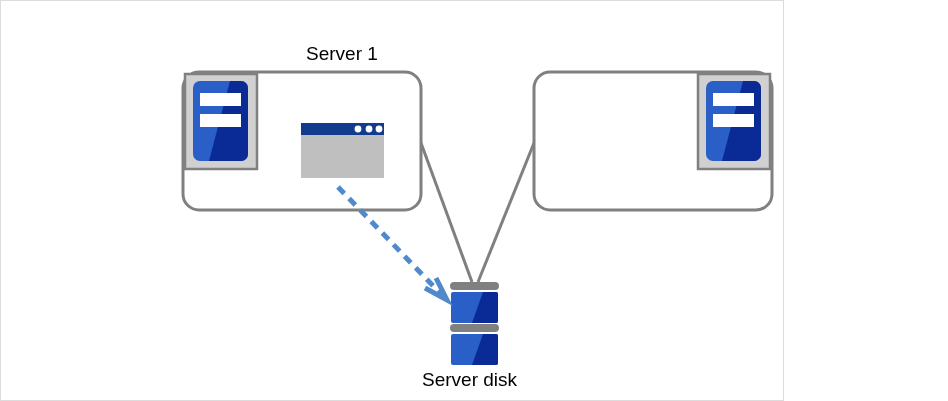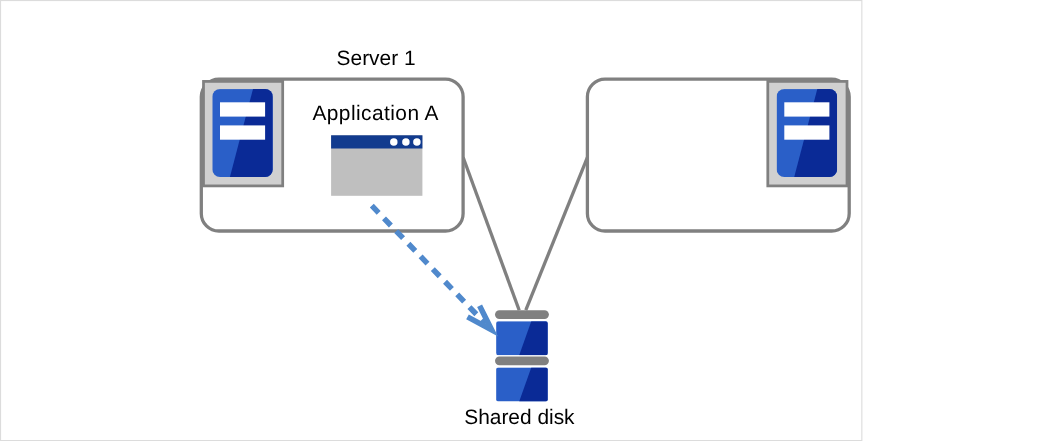--- a/index.html
+++ b/index.html
@@ -110,17 +110,16 @@
 
     <g>
       <line x1="337" y1="186" x2="440" y2="293" stroke="#5089cc" stroke-width="5" stroke-dasharray="9 7"></line>
       <path d="M 424 287 L 446 299 L 435 277" fill="none" stroke="#5089cc" stroke-width="5" stroke-linecap="butt" stroke-linejoin="miter"></path>
     </g>
   </svg>
 
   <div class="label" id="server1-title">Server 1</div>
 
 
-  <div class="label" id="app-a-label">Application A</div>
 
-  <div class="label" id="shared-disk-label">Shared disk</div>
+  <div class="label" id="shared-disk-label">Server disk</div>
 
 </div>
 
 </body></html>

